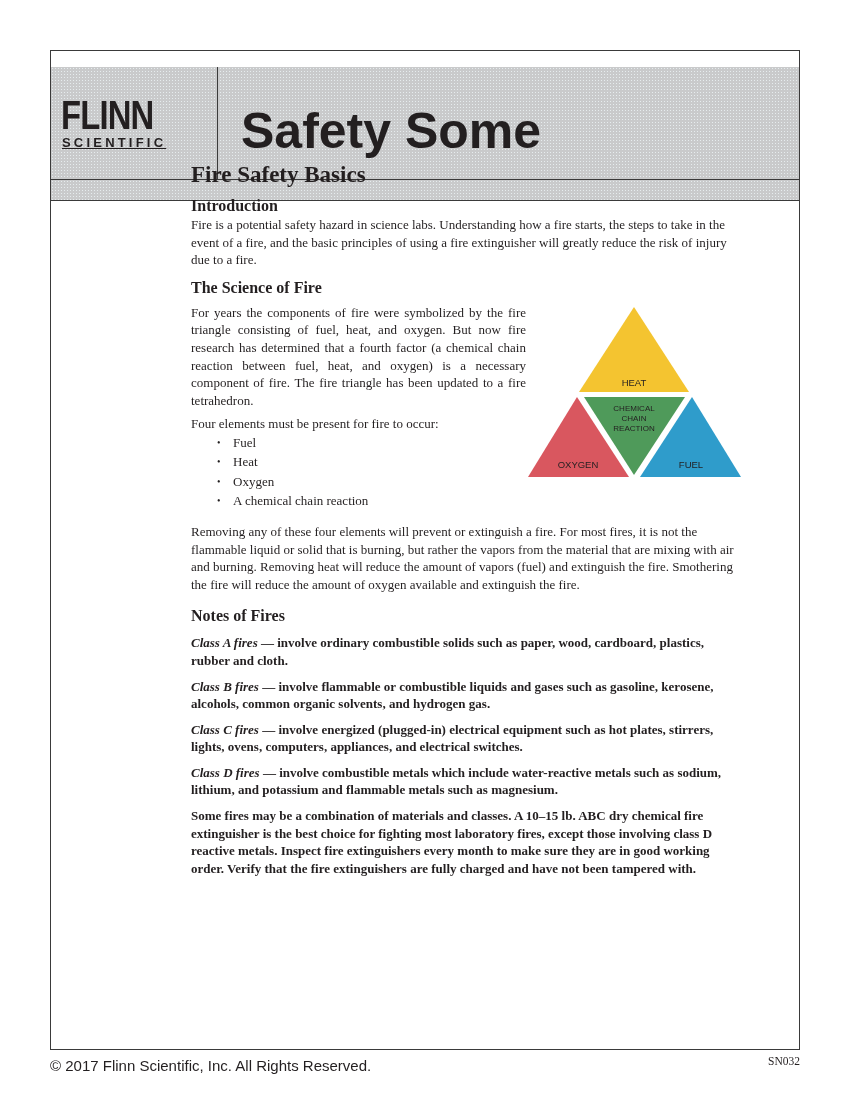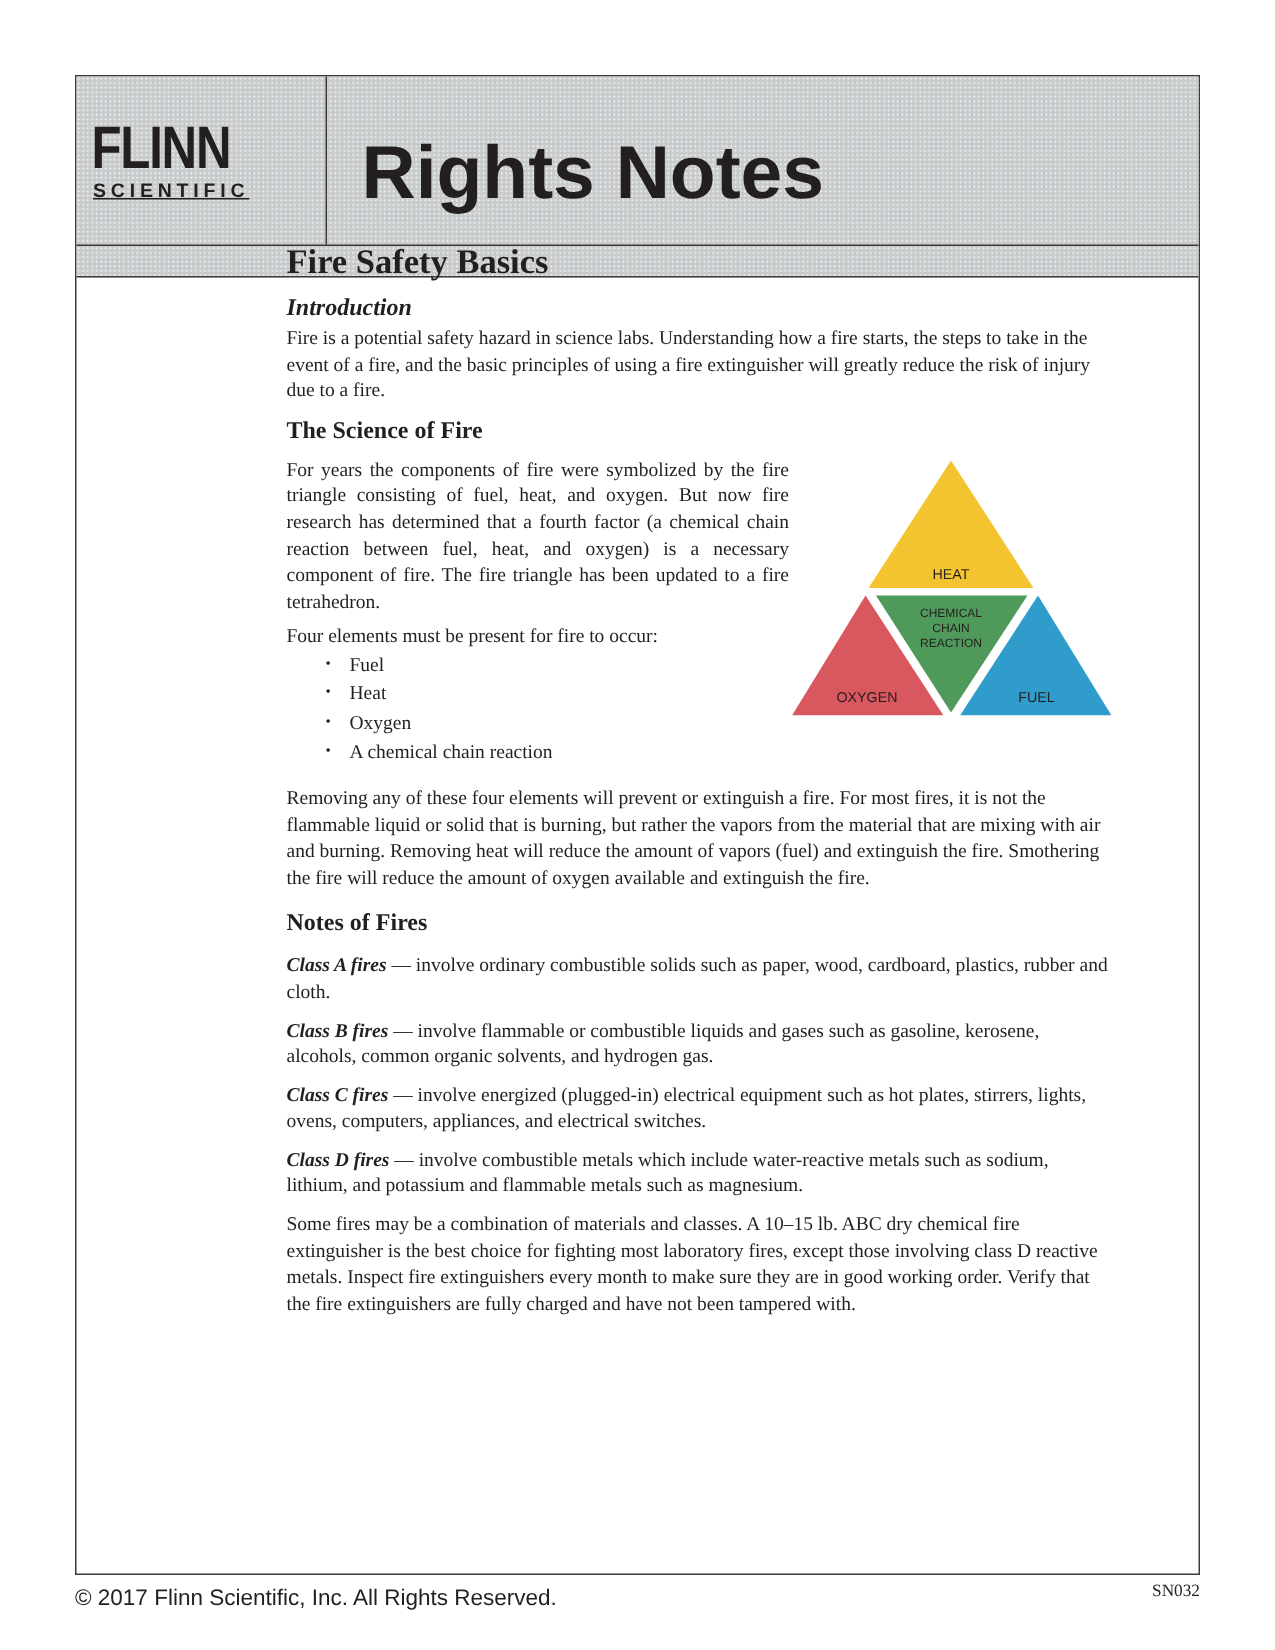--- a/index.html
+++ b/index.html
@@ -1,56 +1,56 @@
 <!DOCTYPE html>
 <html><head>
 <meta charset="utf-8">
 <style>
   html, body { margin:0; padding:0; background:#ffffff; }
   body { width:850px; height:1100px; position:relative; overflow:hidden; font-family:"Liberation Serif", serif; color:#231f20; }
   .frame { position:absolute; left:50px; top:50px; width:750px; height:1000px; border:1px solid #3a3a3a; box-sizing:border-box; }
-  .dots { background-color:#c9cacb; background-image: radial-gradient(#e6ecee 0.7px, transparent 0.8px); background-size:3px 3px; }
+  .dots { background-color:#c9cacb; background-image: radial-gradient(#e6ecee 0.7px, transparent 0.8px); background-size:3px 3px;margin-top:16px; }
   .dots-light { background-color:#e0e1e2; background-image: radial-gradient(#f6f7f7 0.7px, transparent 0.8px); background-size:3px 3px; }
   .header { position:absolute; left:0; top:0; width:748px; height:112px; border-bottom:1px solid #3a3a3a; }
   .logo-cell { position:absolute; left:0; top:0; width:166px; height:112px; border-right:1px solid #3a3a3a; }
   .logo-flinn { position:absolute; left:10px; top:28px; font-family:"Liberation Sans", sans-serif; font-weight:bold; font-size:40px; letter-spacing:-1px; color:#231f20; transform:scaleX(0.82); transform-origin:left; line-height:40px; }
   .logo-sci { position:absolute; left:11px; top:69px; font-family:"Liberation Sans", sans-serif; font-weight:bold; font-size:13px; letter-spacing:3.2px; color:#231f20; line-height:14px;text-decoration:underline; }
   .title { position:absolute; left:190px; top:36px; font-family:"Liberation Sans", sans-serif; font-weight:bold; font-size:50px; color:#231f20; line-height:56px; letter-spacing:0px; }
   .band { position:absolute; left:0; top:113px; width:748px; height:20px; border-bottom:1px solid #3a3a3a; }
   .sidebar { position:absolute; left:0; top:134px; width:166px; height:864px; border-right:1px solid #3a3a3a; }
   .side-head { position:absolute; left:7px; top:28px; font-weight:bold; font-size:12.5px; }
   .side-text { position:absolute; left:7px; top:55px; width:150px; font-style:italic; font-size:12.5px; line-height:16px; color:#231f20; }
   .main { position:absolute; left:191px; top:160px; width:550px; }
   h1 { font-size:23px; font-weight:bold; margin:0; line-height:30px; }
   h2 { font-size:16px; font-weight:bold; margin:0; line-height:20px; }
   p { margin:0; font-size:13px; line-height:17.6px; }
-  .intro-h { margin-top:6px;font-style:italic; }
+  .intro-h { margin-top:6px; }
   .sci-h { margin-top:9px; }
   .sci-wrap { position:relative; margin-top:6px; }
   .sci-col { width:335px; text-align:justify; }
   .bullets { margin:0; padding:0; list-style:none; }
   .bullets li { font-size:13px; line-height:19.5px; padding-left:42px; position:relative; }
   .bullets li::before { content:"•"; position:absolute; left:26px; top:0; font-size:10px; }
   .after-p { margin-top:12px; }
   .types-h { margin-top:13px; }
-  .class-p { margin-top:8px; }
+  .class-p { margin-top:8px;font-weight:bold; }
   .tetra { position:absolute; left:337px; top:3px; width:213px; height:170px; }
   .footer-left { position:absolute; left:50px; top:1057px; font-family:"Liberation Sans", sans-serif; font-size:15px; color:#231f20; }
   .footer-right { position:absolute; right:50px; top:1055px; font-size:11.5px; color:#231f20; }
 </style>
 </head>
 <body>
 
 <div class="frame">
   <div class="header dots">
     <div class="logo-cell">
       <div class="logo-flinn">FLINN</div>
       <div class="logo-sci">SCIENTIFIC</div>
     </div>
-    <div class="title">Rights Notes</div>
+    <div class="title">Safety Some</div>
   </div>
   <div class="band dots"></div>
 </div>
 
 <div class="main">
   <h1>Fire Safety Basics</h1>
   <h2 class="intro-h">Introduction</h2>
   <p>Fire is a potential safety hazard in science labs. Understanding how a fire starts, the steps to take in the event of a fire, and the basic principles of using a fire extinguisher will greatly reduce the risk of injury due to a fire.</p>
 
   <h2 class="sci-h">The Science of Fire</h2>

